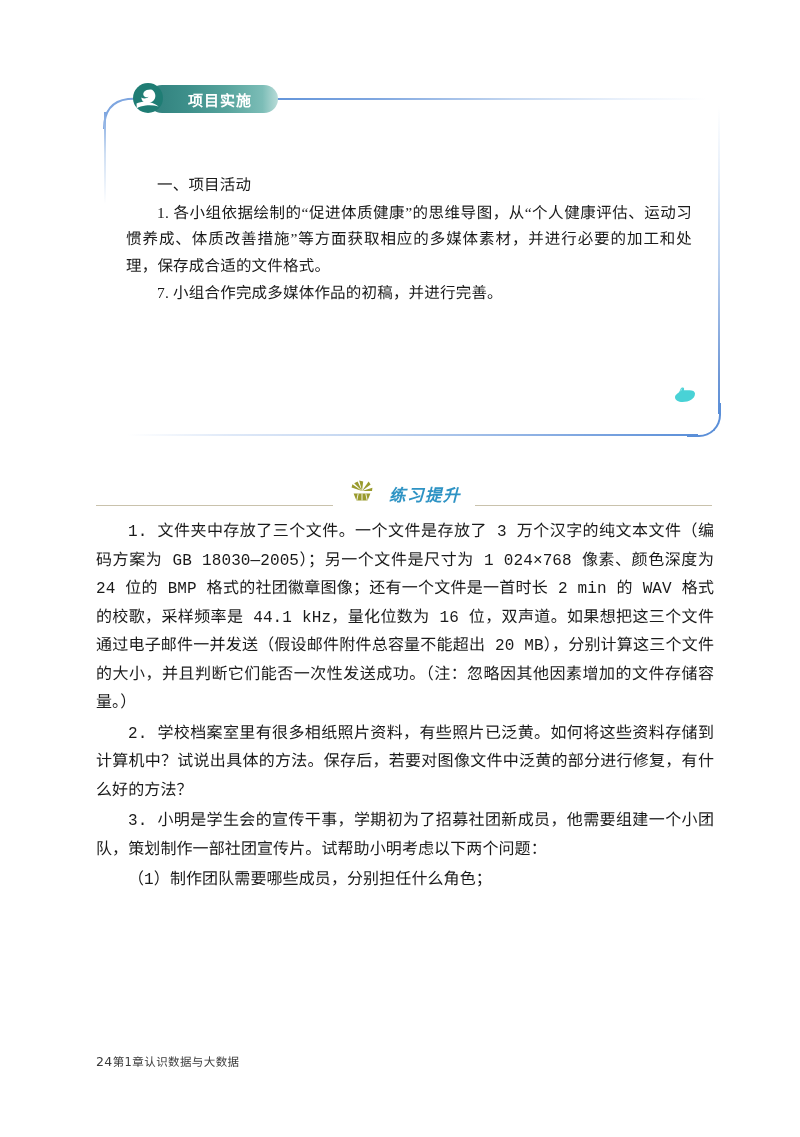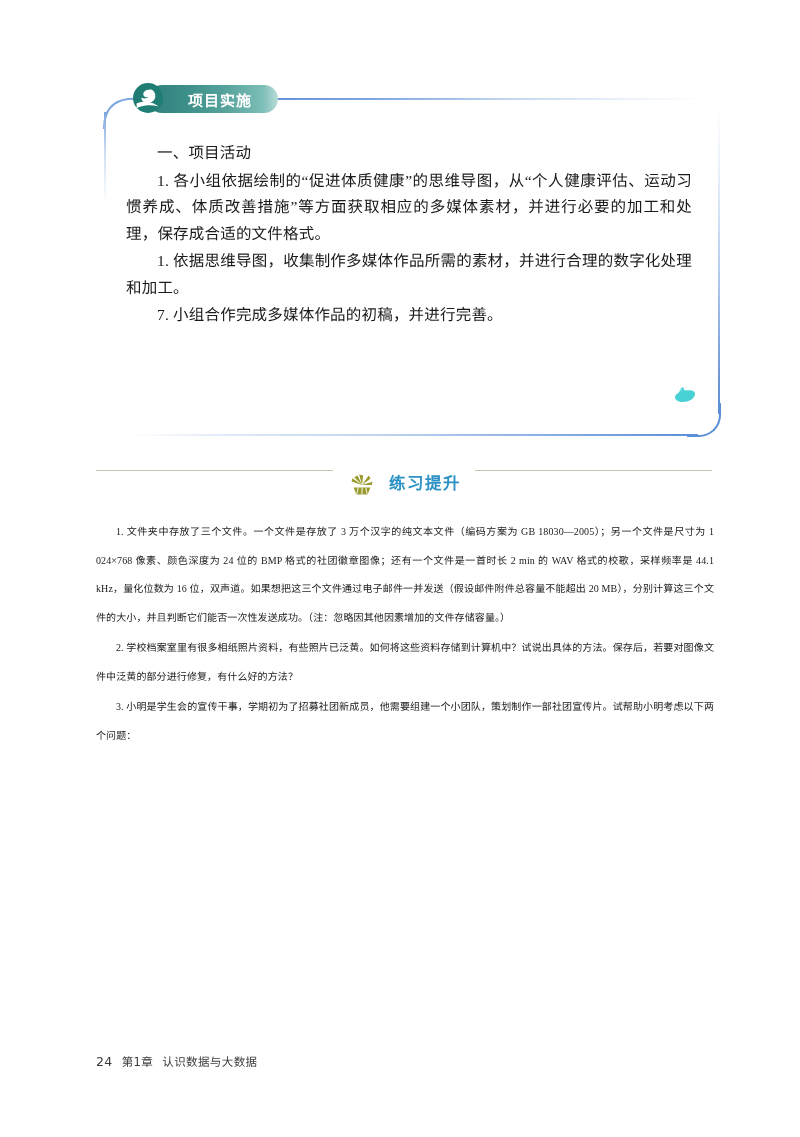--- a/index.html
+++ b/index.html
@@ -126,21 +126,21 @@
     color: #2fa8bd;
     font-size: 15.5px;
     font-weight: bold;
     letter-spacing: 0.5px;
   }
 
   .pb-body {
     position: absolute;
     left: 22px;
     right: 28px;
-    top: 42px;
+    top: 74px;
   }
   .pb-body p {
     margin: 0 0 1px 0;
     font-size: 15.5px;
     line-height: 26.5px;
     text-align: justify;
     text-justify: inter-ideograph;
     letter-spacing: 0.2px;
   }
   .pb-body p.indent {
@@ -155,21 +155,22 @@
   }
 
   
   .practice-head {
     position: absolute;
     left: 96px;
     top: 470px;
     width: 616px;
     height: 36px;
     display: flex;
-    align-items: flex-start;
+    align-items: flex-end;
+    font-style: italic;
   }
   .ph-rule {
     height: 1px;
     background: #c9c2ac;
     flex: 1 1 auto;
   }
   .ph-rule.left { margin-right: 14px; }
   .ph-rule.right { margin-left: 14px; }
   .ph-icon {
     width: 30px;
@@ -188,43 +189,43 @@
 
   
   .exercises {
     position: absolute;
     left: 96px;
     top: 518px;
     width: 618px;
   }
   .exercises p {
     margin: 0 0 2px 0;
-    font-size: 10px;
+    font-size: 16px;
     line-height: 28.5px;
     text-align: justify;
     text-justify: inter-ideograph;
     text-indent: 2em;
     letter-spacing: 0.1px;
+    font-family: Liberation Mono, monospace;
   }
   .exercises p.sub {
     text-indent: 2em;
   }
 
   
   .footer {
     position: absolute;
     left: 96px;
     top: 1053px;
     font-size: 11.5px;
     color: #3a3a3a;
     font-family: "DejaVu Sans", "Liberation Sans", sans-serif;
     letter-spacing: 0.4px;
     display: flex;
     align-items: baseline;
-    gap: 9px;
   }
   .footer .fnum { font-size: 12.5px; }
 </style>
 </head>
 <body>
 
 <div class="project-box">
 
   <div class="pb-top"></div>
 
@@ -245,21 +246,20 @@
       <circle cx="18" cy="18" r="15" fill="#1f7d74"></circle>
       <path d="M20.5 9.5 C14.5 9.5 12.5 13 13.6 15.4 C14.4 17.2 17 17.6 18.6 16.8 C17 18.6 13.6 19 11.4 17.6 C11.4 21.6 15 23.8 19 23 C23.6 22.1 26 18.6 25.2 14.6 C24.6 11.5 22.8 9.5 20.5 9.5 Z" fill="#ffffff"></path>
       <path d="M6.5 23.5 C10 21.8 15 21.2 19.6 22.2 C23.4 23 26.4 24.6 28.6 26.4 C24.6 25.4 20 25 15.6 25.6 C12 26.1 9 27 6.8 28.2 Z" fill="#ffffff"></path>
     </svg>
   </div>
 
 
   <div class="pb-body">
     <p class="indent">一、项目活动</p>
     <p class="indent">1. 各小组依据绘制的“促进体质健康”的思维导图，从“个人健康评估、运动习惯养成、体质改善措施”等方面获取相应的多媒体素材，并进行必要的加工和处理，保存成合适的文件格式。</p>
-    <p class="indent">1. 依据思维导图，收集制作多媒体作品所需的素材，并进行合理的数字化处理和加工。</p>
     <p class="indent">7. 小组合作完成多媒体作品的初稿，并进行完善。</p>
   </div>
 
   <svg class="hand-icon" viewBox="0 0 22 20">
     <path d="M21 7.5 C21 5.4 18.6 4.2 15.5 4.2 L9.8 4.2 C10.4 3.3 10.2 2.1 9.2 1.6 C8.3 1.2 7.2 1.6 6.8 2.5 C6.4 3.4 5.8 5 5.2 5.9 C4.2 7.3 1 8.6 1 11.2 C1 14 4.4 16 8.6 16 C15 16 21 13 21 7.5 Z" fill="#49d2d6"></path>
     <path d="M6.6 5.2 C7.1 4.4 7.6 3.2 7.9 2.5" fill="none" stroke="#ffffff" stroke-width="0.8" opacity="0.5"></path>
   </svg>
 
 </div>
 
@@ -279,19 +279,20 @@
     <path d="M18.8 17.6 L20.2 24.4" stroke="#ffffff" stroke-width="0.9"></path>
   </svg>
   <div class="ph-label">练习提升</div>
   <div class="ph-rule right"></div>
 </div>
 
 <div class="exercises">
   <p>1. 文件夹中存放了三个文件。一个文件是存放了 3 万个汉字的纯文本文件（编码方案为 GB 18030—2005）；另一个文件是尺寸为 1 024×768 像素、颜色深度为 24 位的 BMP 格式的社团徽章图像；还有一个文件是一首时长 2 min 的 WAV 格式的校歌，采样频率是 44.1 kHz，量化位数为 16 位，双声道。如果想把这三个文件通过电子邮件一并发送（假设邮件附件总容量不能超出 20 MB），分别计算这三个文件的大小，并且判断它们能否一次性发送成功。（注：忽略因其他因素增加的文件存储容量。）</p>
   <p>2. 学校档案室里有很多相纸照片资料，有些照片已泛黄。如何将这些资料存储到计算机中？试说出具体的方法。保存后，若要对图像文件中泛黄的部分进行修复，有什么好的方法？</p>
   <p>3. 小明是学生会的宣传干事，学期初为了招募社团新成员，他需要组建一个小团队，策划制作一部社团宣传片。试帮助小明考虑以下两个问题：</p>
+  <p class="sub">（1）制作团队需要哪些成员，分别担任什么角色；</p>
 </div>
 
 <div class="footer">
   <span class="fnum">24</span>
   <span>第1章</span>
   <span>认识数据与大数据</span>
 </div>
 
 </body></html>

